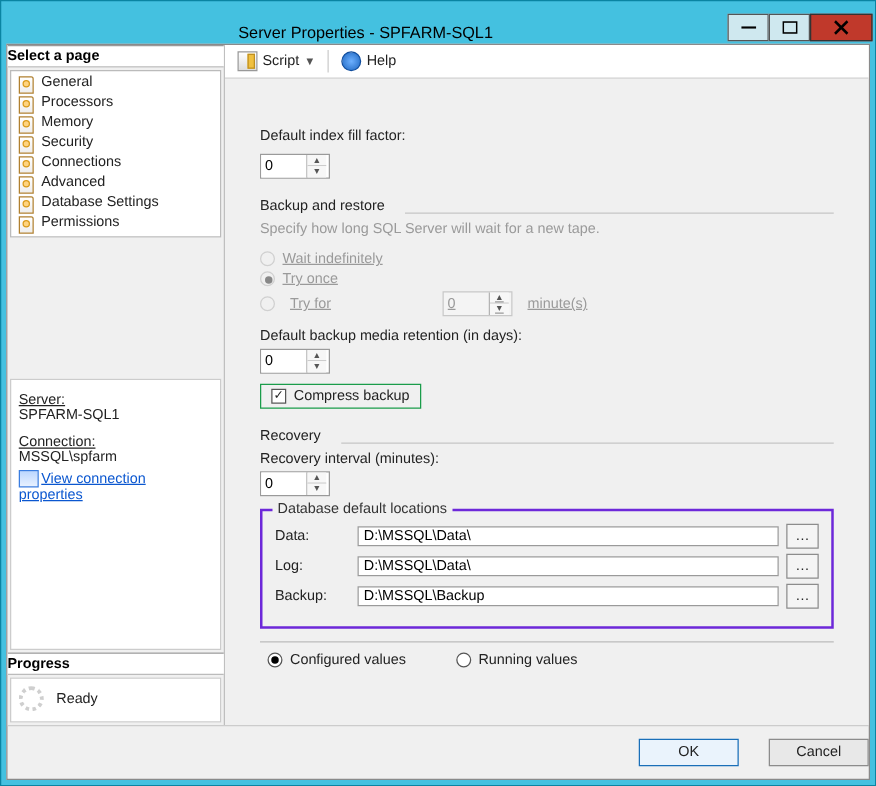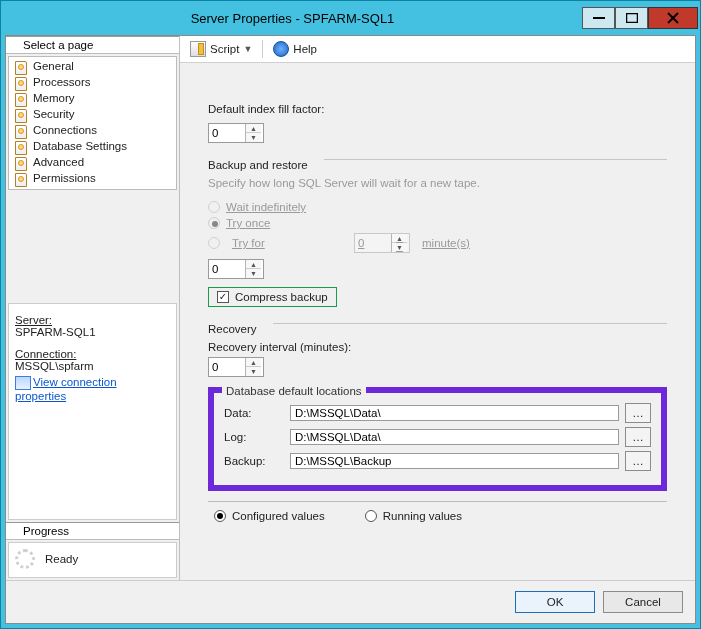--- a/index.html
+++ b/index.html
@@ -1,27 +1,27 @@
 <!DOCTYPE html>
 <html><head>
 <meta charset="utf-8">
 <style>
   * { box-sizing: border-box; }
   html, body { margin: 0; padding: 0; font-family: "Segoe UI", Tahoma, sans-serif; font-size: 11.5px; color: #222; }
   .outer { width: 701px; height: 629px; background: #44c1e0; padding: 2px; border: 1px solid #0a84a2; display: flex; flex-direction: column; }
-  .titlebar { height: 30px; display: flex; align-items: center; }
+  .titlebar { height: 30px; display: flex; align-items: flex-end; }
   .title { flex: 1; text-align: center; font-size: 13px; color: #000; }
   .win-btns { display: flex; }
   .win-btn { width: 33px; height: 22px; border: 1px solid #555; background: #cfe8ef; display: flex; align-items: center; justify-content: center; margin-left: 0; }
   .win-btn.close { background: #c0392b; color: #000; border-color: #333; width: 50px; }
   .win-btn.close svg { stroke: #000; }
   .main-frame { flex: 1; background: #f0f0f0; border: 1px solid #8a8a8a; margin: 2px; display: flex; flex-direction: column; }
   .body { flex: 1; display: flex; overflow: hidden; border-bottom: 1px solid #ccc; }
   .sidebar { width: 174px; border-right: 1px solid #bfbfbf; background: #f0f0f0; display: flex; flex-direction: column; }
-  .section-head { font-weight: normal; background: #fff; border-top: 1px solid #999; border-bottom: 1px solid #bbb; padding: 2px 17px; color: #000; }
+  .section-head { font-weight: bold; background: #fff; border-top: 1px solid #999; border-bottom: 1px solid #bbb; padding: 2px 0; color: #000; }
   .page-list { background: #fff; border: 1px solid #bbb; margin: 2px; padding: 2px; font-size: 11.5px; }
   .page-item { display: flex; padding: 1px 2px; cursor: pointer; white-space: nowrap; }
   .page-item .icon { width: 16px; height: 14px; margin-right: 4px; position: relative; }
   .page-item .icon::before { content: ""; position: absolute; left: 2px; top: 1px; width: 10px; height: 12px; background: linear-gradient(#fff,#eee); border: 1px solid #b08030; border-radius: 0 2px 0 0; }
   .page-item .icon::after { content: ""; position: absolute; left: 5px; top: 4px; width: 4px; height: 4px; border: 1px solid #d99a1a; background: #ffd580; border-radius: 50%; }
   .conn-section { background: #fff; margin: 2px 2px 2px 2px; padding: 4px 6px 8px 6px; border: 1px solid #ccc; font-size: 11.5px; flex: 1 0 auto; }
   .conn-label { padding-top: 6px; text-decoration: underline; }
   .conn-val { padding: 0 0 4px 0; }
   .link { color: #0b57d0; text-decoration: underline; cursor: pointer; }
   .link-icon { width: 16px; height: 14px; display: inline-block; vertical-align: middle; margin-right: 2px; position: relative; }
@@ -39,38 +39,38 @@
   .sep { width:1px; height:18px; background:#ccc; }
   .content-inner { padding: 0 28px 10px 28px; }
   .field-row { margin-bottom: 8px; }
   .num-input-wrap { display: inline-flex; border: 1px solid #9a9a9a; background:#fff; width: 56px; }
   .num-input-wrap input { border: none; width: 36px; padding: 1px 3px; font-size: 11.5px; outline: none; }
   .num-input-wrap.disabled { background: #f4f4f4; color:#888; border-color:#c8c8c8; }
   .num-input-wrap.disabled input { background: transparent; color:#999; }
   .spin { display: flex; flex-direction: column; border-left: 1px solid #b4b4b4; width: 16px; }
   .spin span { height: 9px; display: flex; align-items: center; justify-content: center; font-size: 7px; color:#555; background:#f7f7f7; }
   .spin span:first-child { border-bottom:1px solid #ccc; }
-  .grp-title { display: flex; align-items:flex-start; gap:16px; margin: 16px 0 6px 0; }
+  .grp-title { display: flex; align-items:flex-end; gap:16px; margin: 16px 0 6px 0; }
   .grp-title .line { flex:1; height:1px; background:#c5c5c5; }
   .disabled-text { color:#9a9a9a; }
   .radio { display:flex; align-items:center; gap:6px; padding:2px 0;text-decoration:underline; }
   .radio .r-dot { width:12px; height:12px; border:1px solid #a6a6a6; border-radius:50%; background:#f0f0f0; position:relative; }
   .radio.disabled .r-dot { border-color:#d0d0d0; }
   .radio.selected .r-dot::after { content:""; position:absolute; left:3px; top:3px; width:6px; height:6px; border-radius:50%; background:#888; }
   .radio.disabled { color:#9a9a9a; }
   .checkbox-wrap { display:inline-flex; align-items:center; gap:6px; border:1px solid #1a9c4a; padding:3px 8px; }
   .checkbox { width:12px;height:12px; border:1px solid #555; background:#fff; display:flex; align-items:center; justify-content:center; font-size:10px; line-height:10px; }
-  .fieldset { border:6px solid #6d28d9; padding: 6px 10px 10px 10px; position:relative; margin-top:10px; }
+  .fieldset { border:2px solid #6d28d9; padding: 6px 10px 10px 10px; position:relative; margin-top:10px; }
   .fieldset .legend { position:absolute; top:-8px; left:8px; background:#f0f0f0; padding:0 4px; font-size:11.5px; color:#333; }
   .loc-row { display:flex; align-items:center; gap:6px; margin:4px 0; }
   .loc-row .lab { width: 60px; }
   .loc-row input.txt { flex:1; border:1px solid #9a9a9a; padding:1px 4px; font-size:11.5px; }
   .browse { width:26px; height:20px; border:1px solid #8c8c8c; background:#f4f4f4; display:flex; align-items:center; justify-content:center; cursor:pointer; }
   .bottom-line { border-top:1px solid #bbb; margin-top:10px; padding-top:8px; display:flex; align-items:center; gap:40px; padding-left: 6px; }
-  .footer { display:flex; justify-content:flex-end; gap: 8px; padding: 10px 12px; }
+  .footer { display:flex; justify-content:flex-end; gap: 24px; padding: 10px 0; }
   .btn { width: 80px; height: 22px; border:1px solid #8c8c8c; background:#e8e8e8; display:flex; align-items:center; justify-content:center; cursor:pointer; }
   .btn.primary { border-color:#1a6fb8; background:#eaf3fc; }
   .r-radio { display:inline-flex; align-items:center; gap:6px; }
   .r-radio .r-dot { width:12px; height:12px; border:1px solid #555; border-radius:50%; background:#fff; position:relative; }
   .r-radio.sel .r-dot::after { content:""; position:absolute; left:2px; top:2px; width:6px;height:6px;border-radius:50%;background:#000; }
 </style>
 </head>
 <body>
 
 <div class="outer">
@@ -116,25 +116,25 @@
           <div class="page-item">
               <span class="icon"></span>
               <span>Security</span>
             </div>
           <div class="page-item">
               <span class="icon"></span>
               <span>Connections</span>
             </div>
           <div class="page-item">
               <span class="icon"></span>
+              <span>Advanced</span>
+            </div>
+          <div class="page-item">
+              <span class="icon"></span>
               <span>Database Settings</span>
-            </div>
-          <div class="page-item">
-              <span class="icon"></span>
-              <span>Advanced</span>
             </div>
           <div class="page-item">
               <span class="icon"></span>
               <span>Permissions</span>
             </div>
         </div>
         <div style="flex:1"></div>
         <div class="conn-section">
           <div class="conn-label">Server:</div>
           <div class="conn-val">SPFARM-SQL1</div>
@@ -195,20 +195,21 @@
             <div class="num-input-wrap disabled">
               <input disabled="" type="text" value="0" style="">
               <div class="spin">
                   <span>▲</span>
                   <span>▼</span>
                 </div>
             </div>
             <span class="disabled-text">minute(s)</span>
           </div>
 
+          <div style="margin-top:8px;">Default backup media retention (in days):</div>
           <div class="field-row" style="margin-top:4px;">
             <div class="num-input-wrap">
               <input type="text" value="0" style="">
               <div class="spin">
                   <span>▲</span>
                   <span>▼</span>
                 </div>
             </div>
           </div>
 

